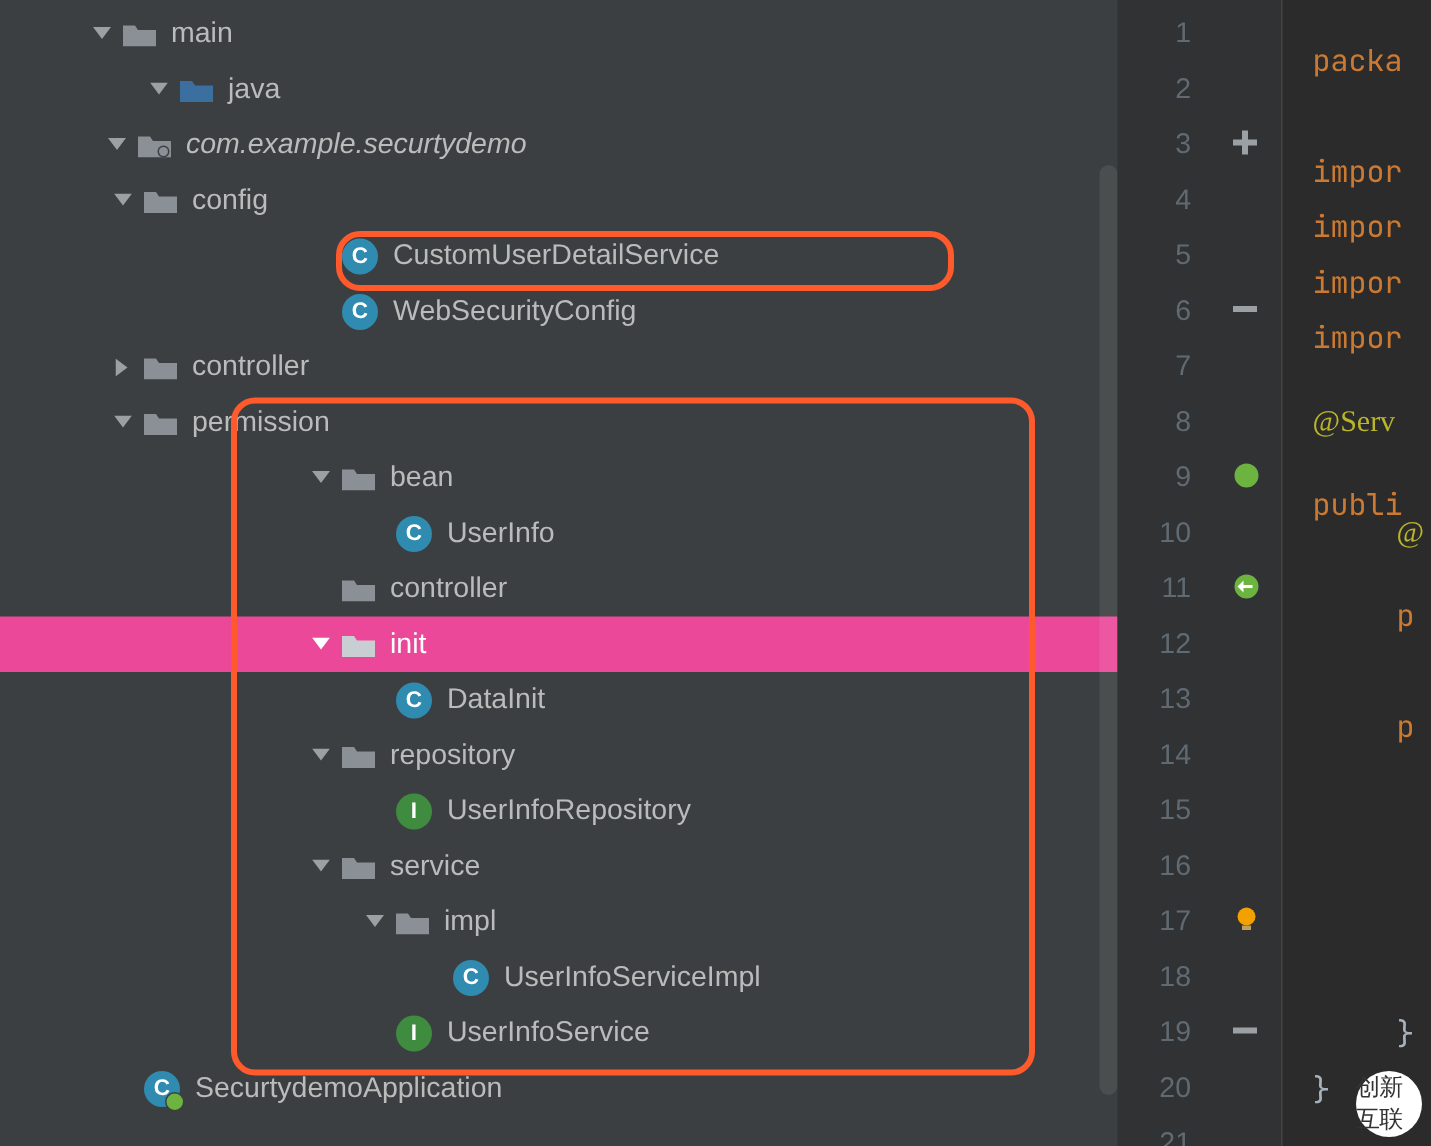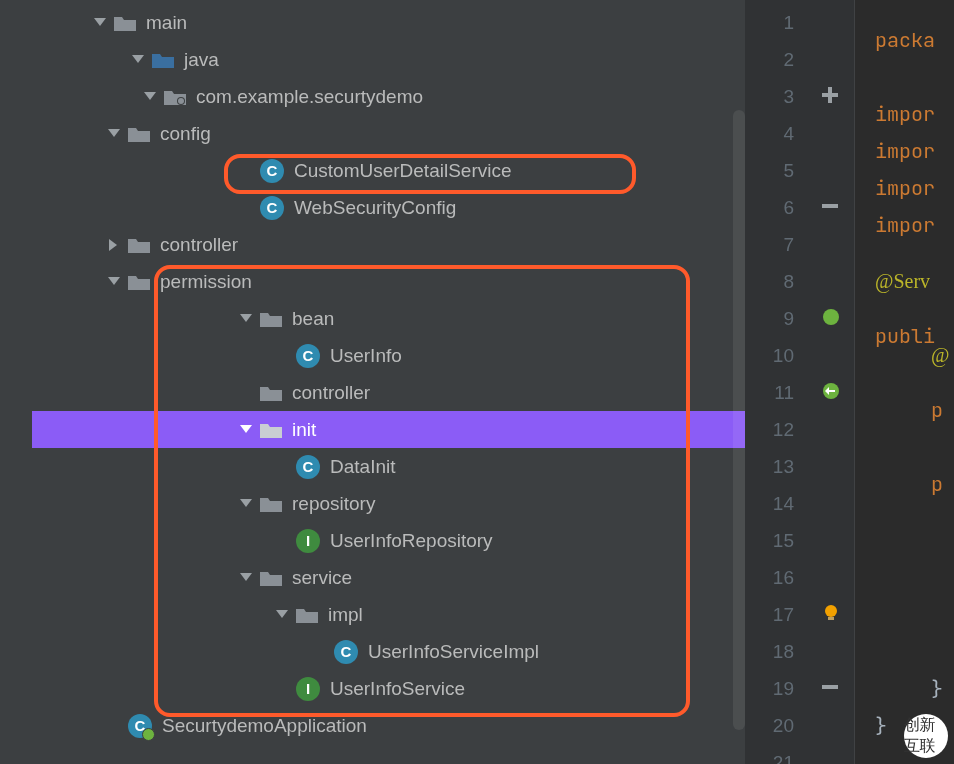--- a/index.html
+++ b/index.html
@@ -13,31 +13,30 @@
   }
   .tree-panel {
     width: 745px;
     height: 100%;
     background: #3c3f41;
     position: relative;
     overflow: hidden;
   }
   .tree {
     padding-top: 4px;
-    margin-left: 32px;
   }
   .row {
     display: flex;
     align-items: center;
     height: 37px;
     white-space: nowrap;
     position: relative;
   }
   .row.selected {
-    background: #8b5cf6;
+    background: #ec4899;
     color: #ffffff;
   }
   .arrow {
     width: 20px;
     display: inline-flex;
     justify-content: center;
     align-items: center;
     margin-right: 4px;
   }
   .arrow svg { display: block; }
@@ -73,21 +72,21 @@
     width: 11px;
     height: 11px;
     border-radius: 50%;
     background: #6db33f;
     border: 1px solid #3c3f41;
   }
   .label { }
   
   .lv0 { padding-left: 58px; }
   .lv1 { padding-left: 96px; }
-  .lv2 { padding-left: 108px; }
+  .lv2 { padding-left: 68px; font-style: italic; }
   .lv3 { padding-left: 72px; }
   .lv4 { padding-left: 204px; }
   .lv5 { padding-left: 240px; }
   .lv6 { padding-left: 278px; }
 
   
   .hl {
     position: absolute;
     border: 4px solid #ff5a2b;
     border-radius: 16px;

